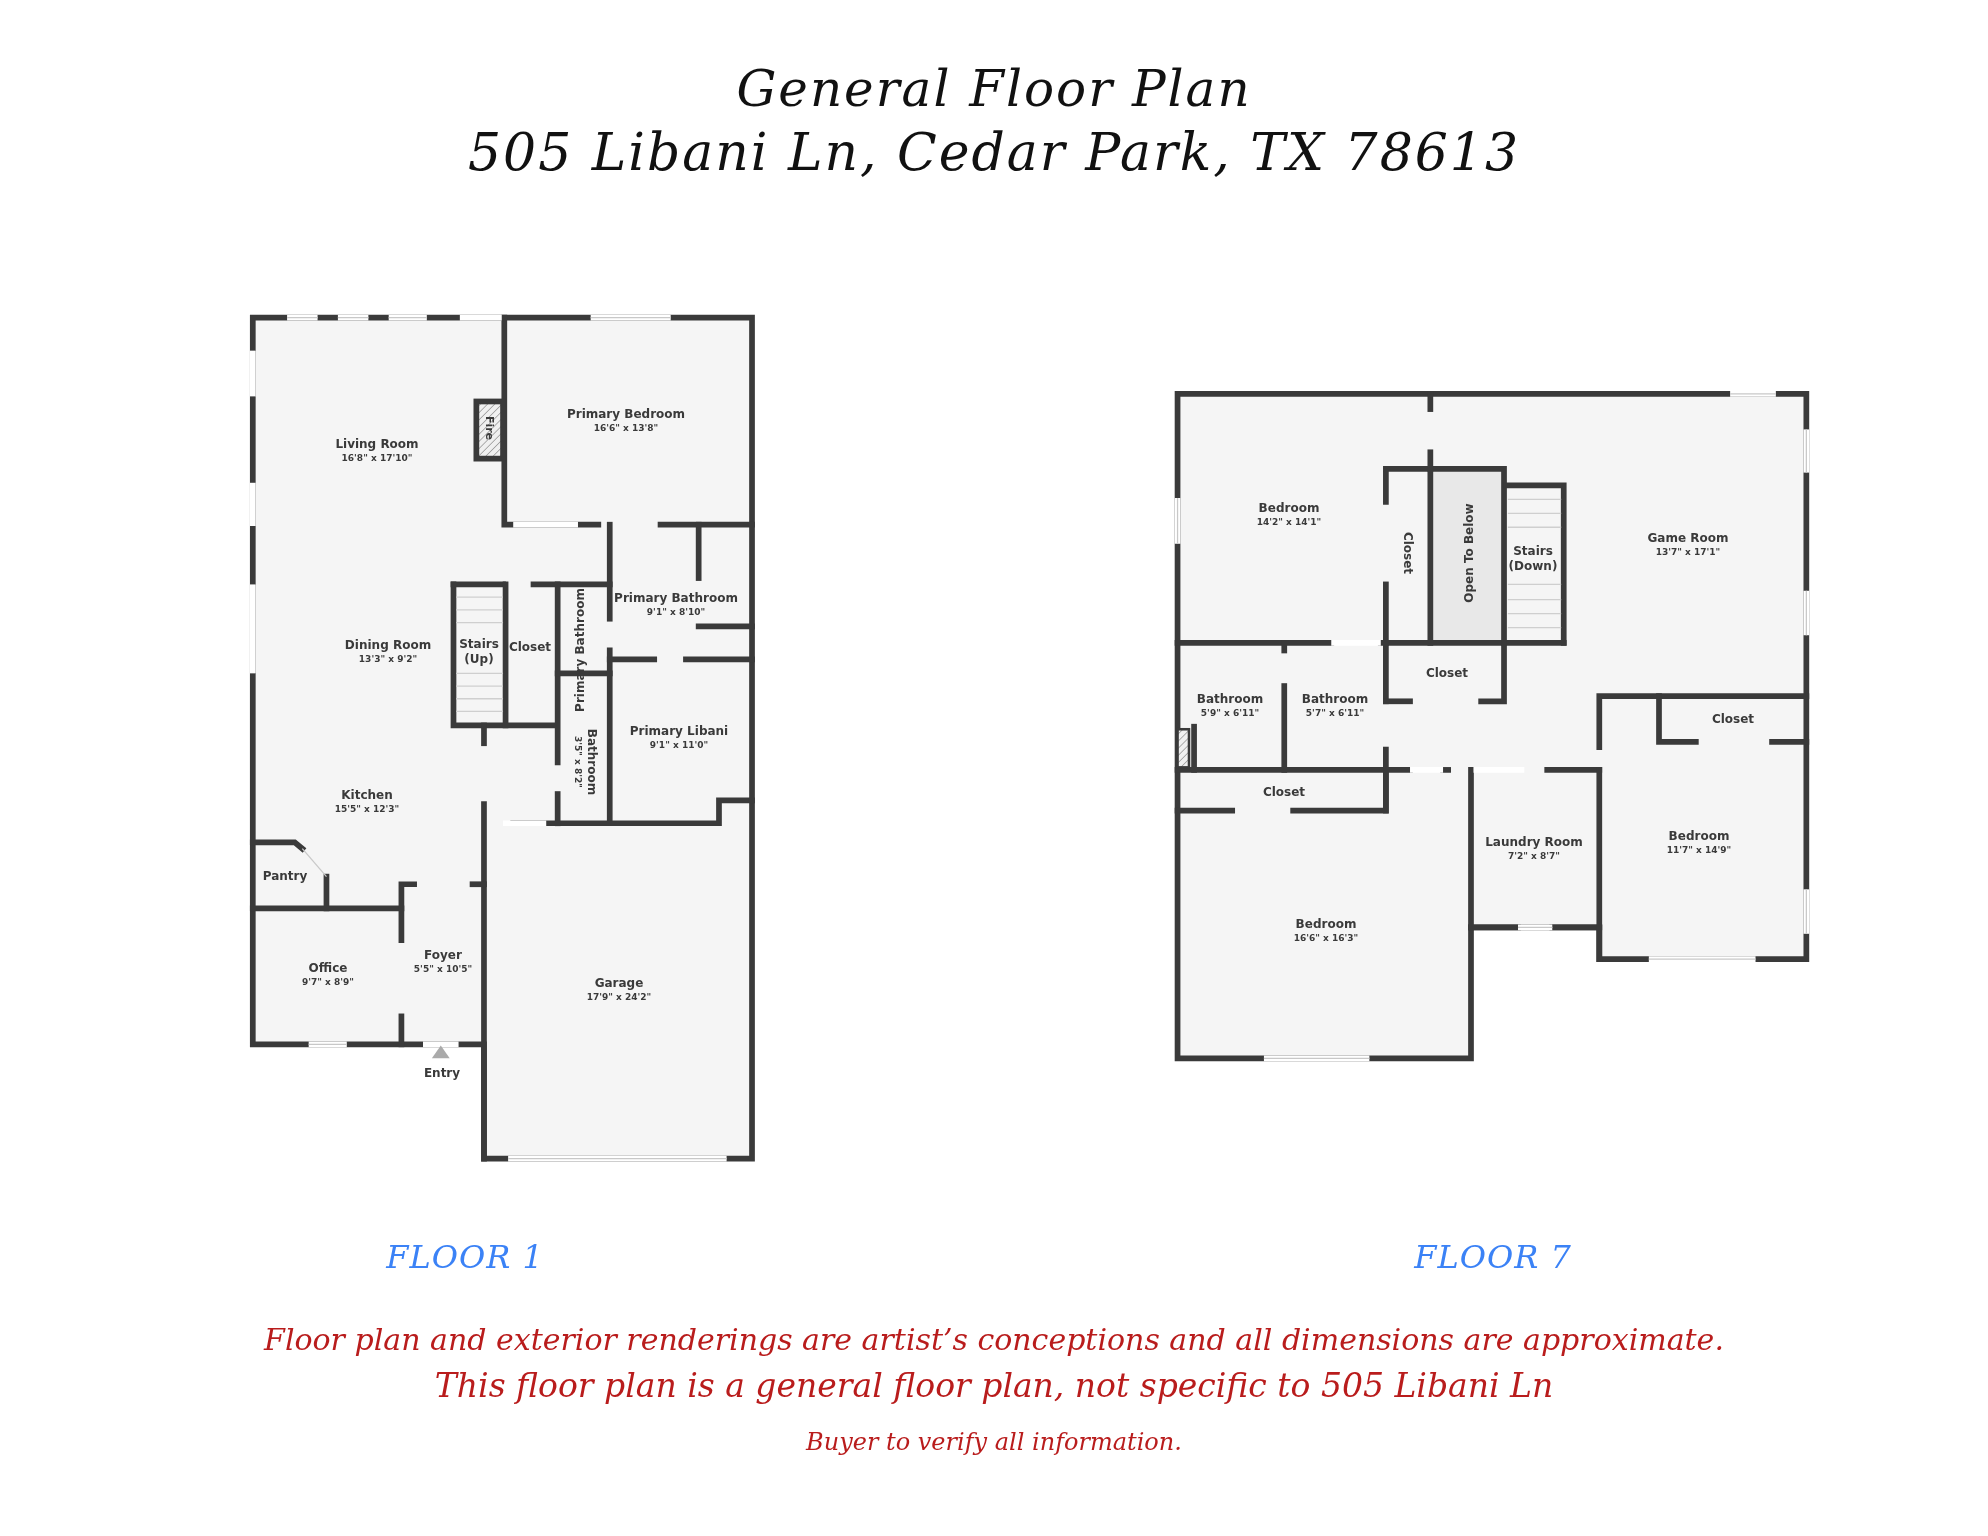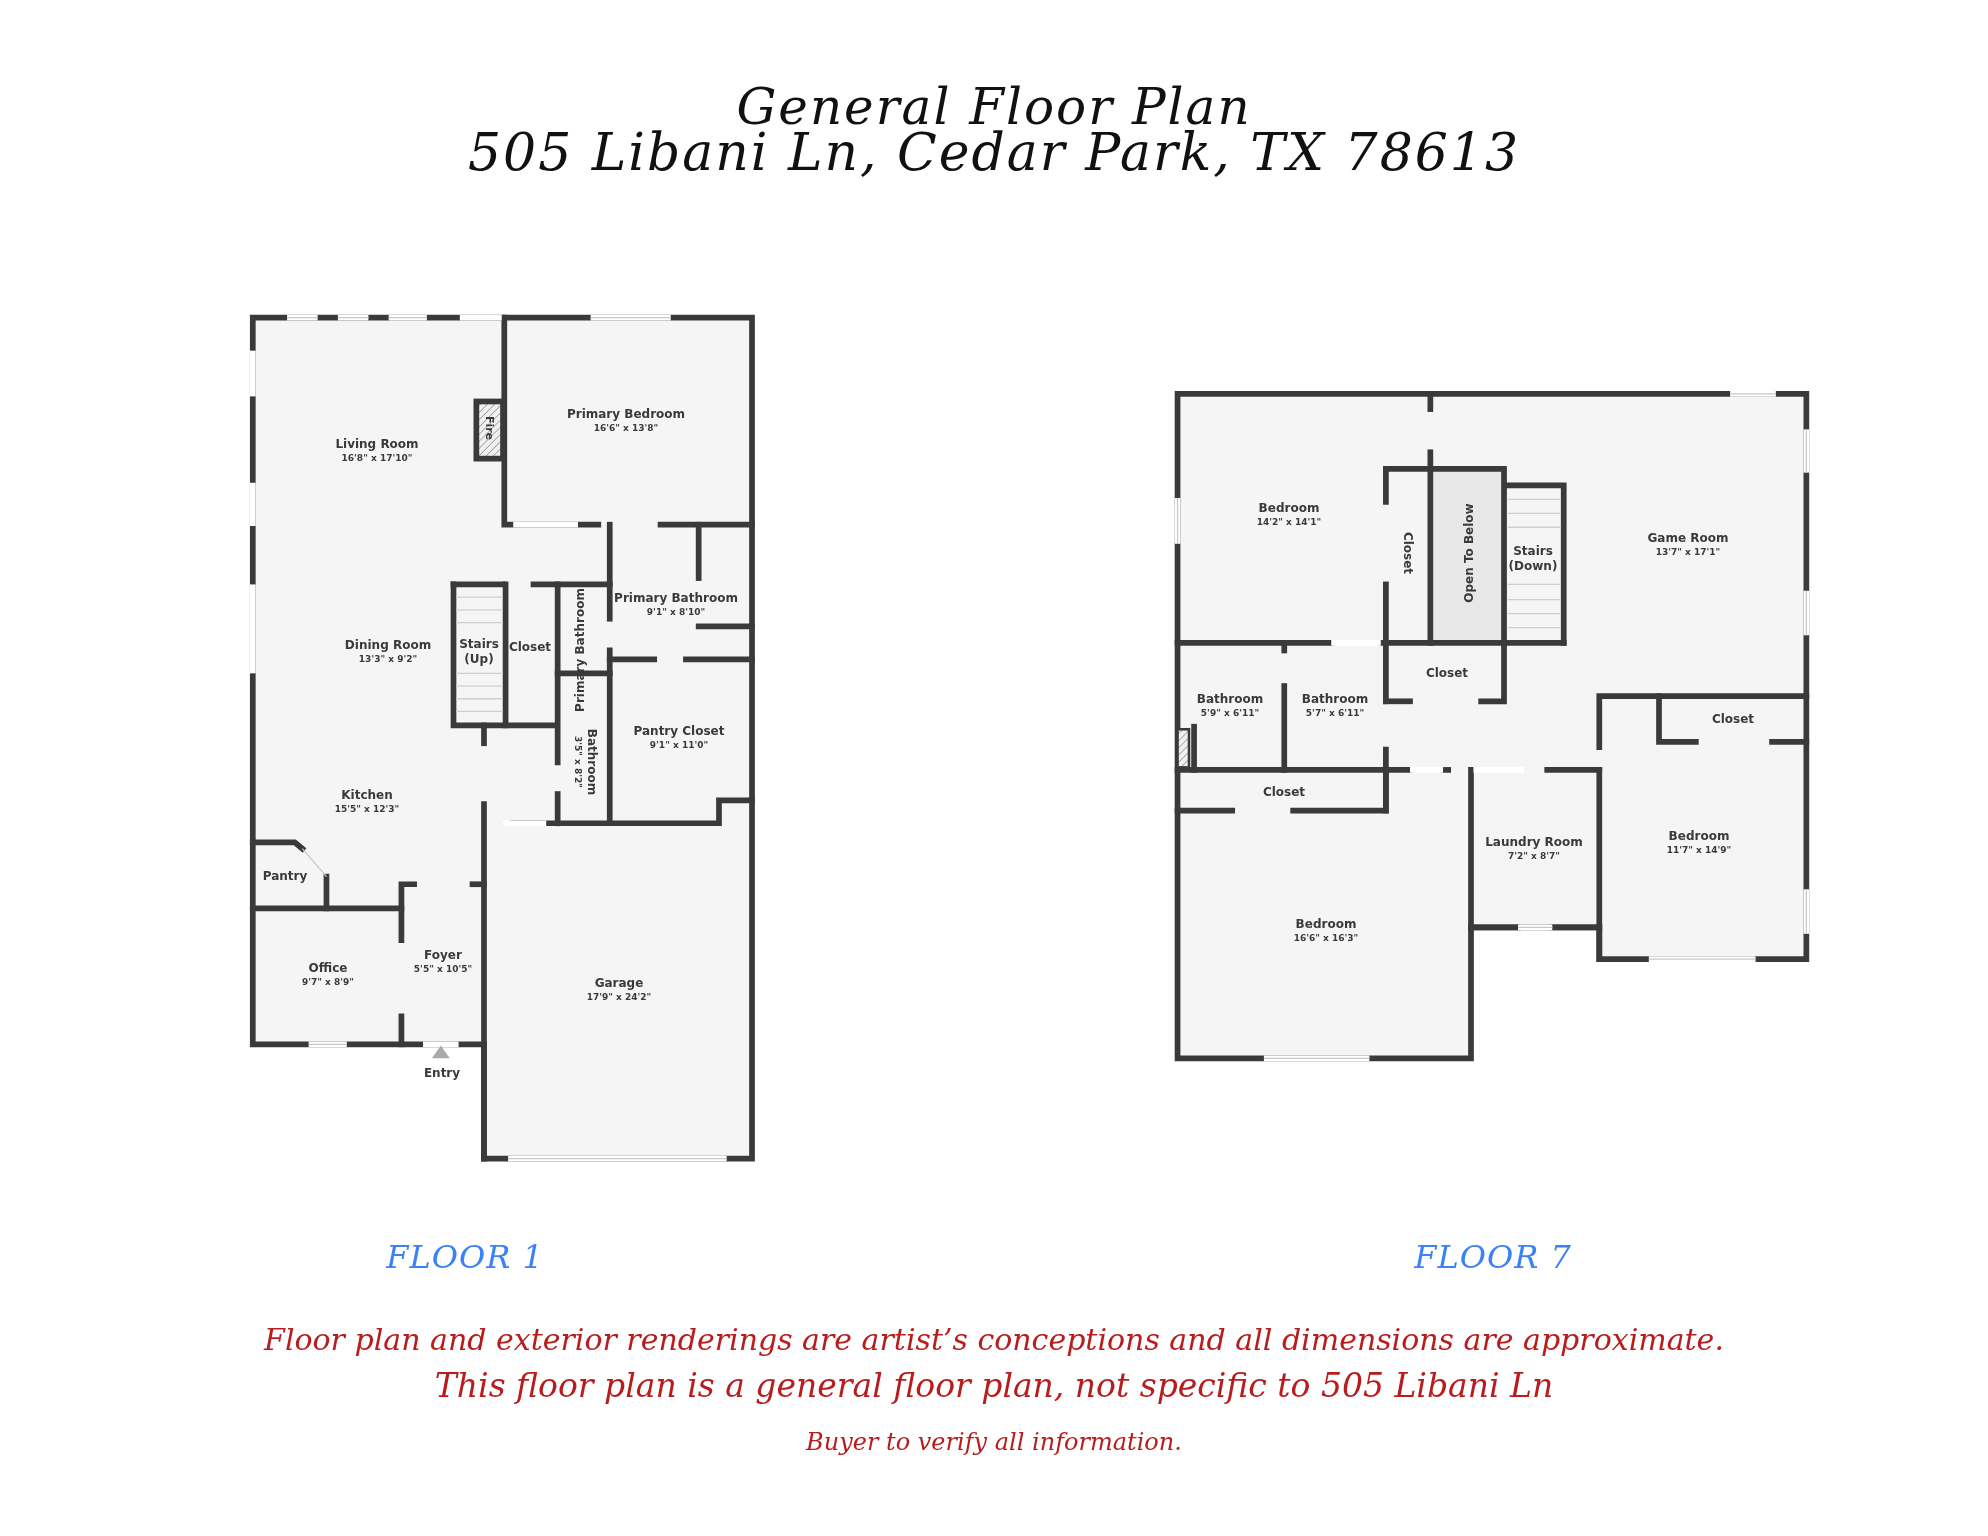--- a/index.html
+++ b/index.html
@@ -1,18 +1,18 @@
 <!DOCTYPE html>
 <html><head>
 <meta charset="utf-8">
 <style>
   html, body { margin:0; padding:0; background:#ffffff; }
   body { width:1988px; height:1536px; position:relative; overflow:hidden; font-family:"Liberation Sans", sans-serif; }
   .title { position:absolute; left:0; width:1988px; text-align:center; font-family:"DejaVu Serif", serif; font-style:italic; color:#111; letter-spacing:2px; }
-  #t1 { top:78px; font-size:50px; }
+  #t1 { top:60px; font-size:50px; }
   #t2 { top:122px; font-size:52px; }
   svg.plan { position:absolute; left:0; top:0; width:1988px; height:1536px; }
   .lbl { position:absolute; transform:translate(-50%,-50%); text-align:center; color:#3a3a3a; white-space:nowrap; font-family:"DejaVu Sans", sans-serif; }
   .lbl .n { font-size:12px; font-weight:bold; display:block; line-height:15px; }
   .lbl .d { font-size:9px; font-weight:bold; display:block; line-height:12px; }
   .vert { transform:translate(-50%,-50%) rotate(-90deg); }
   .vert90 { transform:translate(-50%,-50%) rotate(90deg); }
   .floorlbl { position:absolute; font-family:"DejaVu Serif", serif; font-style:italic; font-size:32px; color:#3b82f6; transform:translateX(-50%); letter-spacing:1px; }
   .foot { position:absolute; left:0; width:1988px; text-align:center; font-family:"DejaVu Serif", serif; font-style:italic; color:#b91c1c; }
   #f1 { top:1322px; font-size:30px; }
@@ -213,21 +213,21 @@
   <span class="n">Closet</span>
 </div>
 <div class="lbl vert" style="left:580px;top:650px">
   <span class="n">Primary Bathroom</span>
 </div>
 <div class="lbl" style="left:676px;top:604px">
   <span class="n">Primary Bathroom</span>
   <span class="d">9'1" x 8'10"</span>
 </div>
 <div class="lbl" style="left:679px;top:737px">
-  <span class="n">Pantry Closet</span>
+  <span class="n">Primary Libani</span>
   <span class="d">9'1" x 11'0"</span>
 </div>
 <div class="lbl vert90" style="left:585px;top:762px">
   <span class="n">Bathroom</span>
   <span class="d">3'5" x 8'2"</span>
 </div>
 <div class="lbl" style="left:367px;top:801px">
   <span class="n">Kitchen</span>
   <span class="d">15'5" x 12'3"</span>
 </div>

